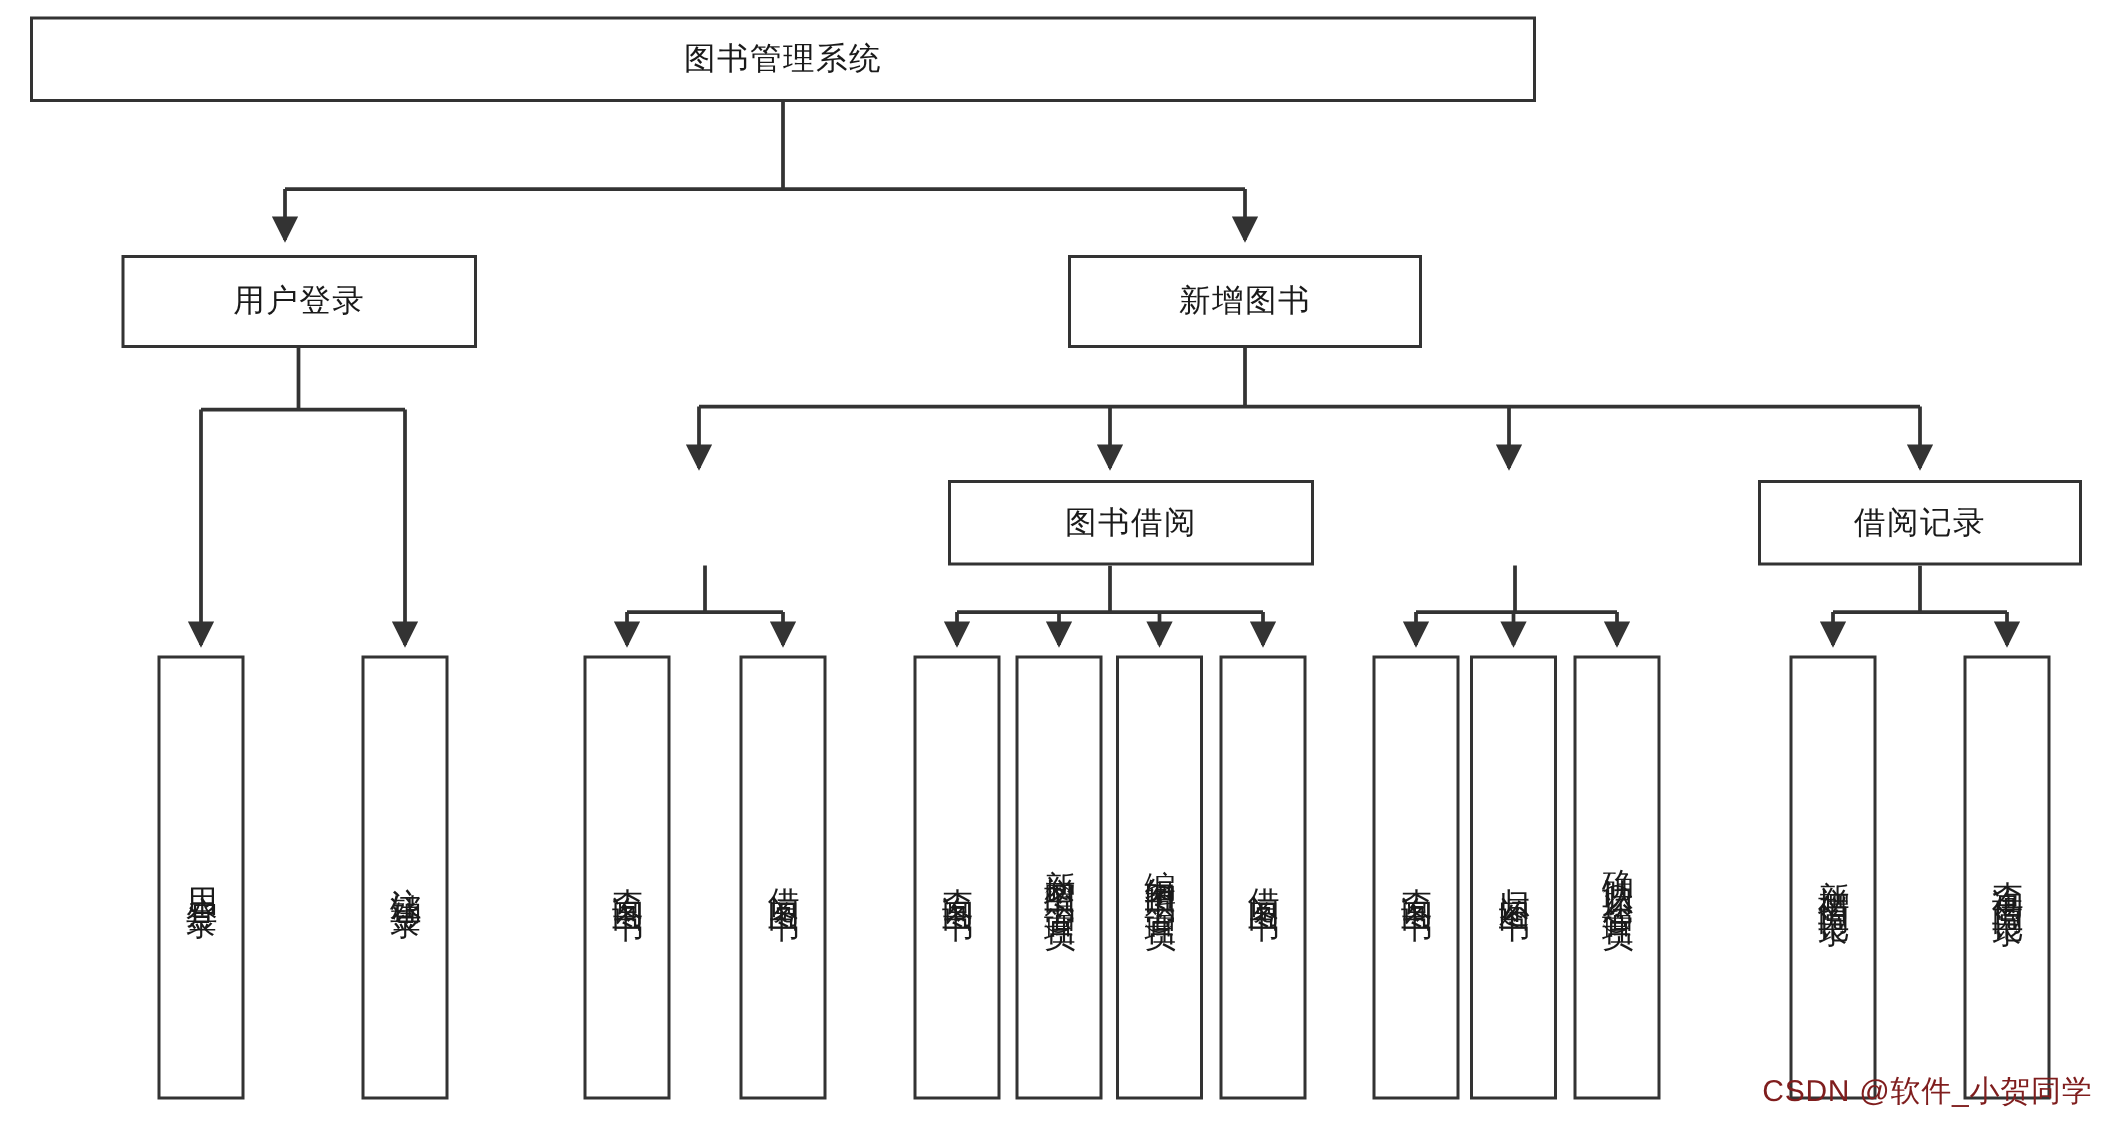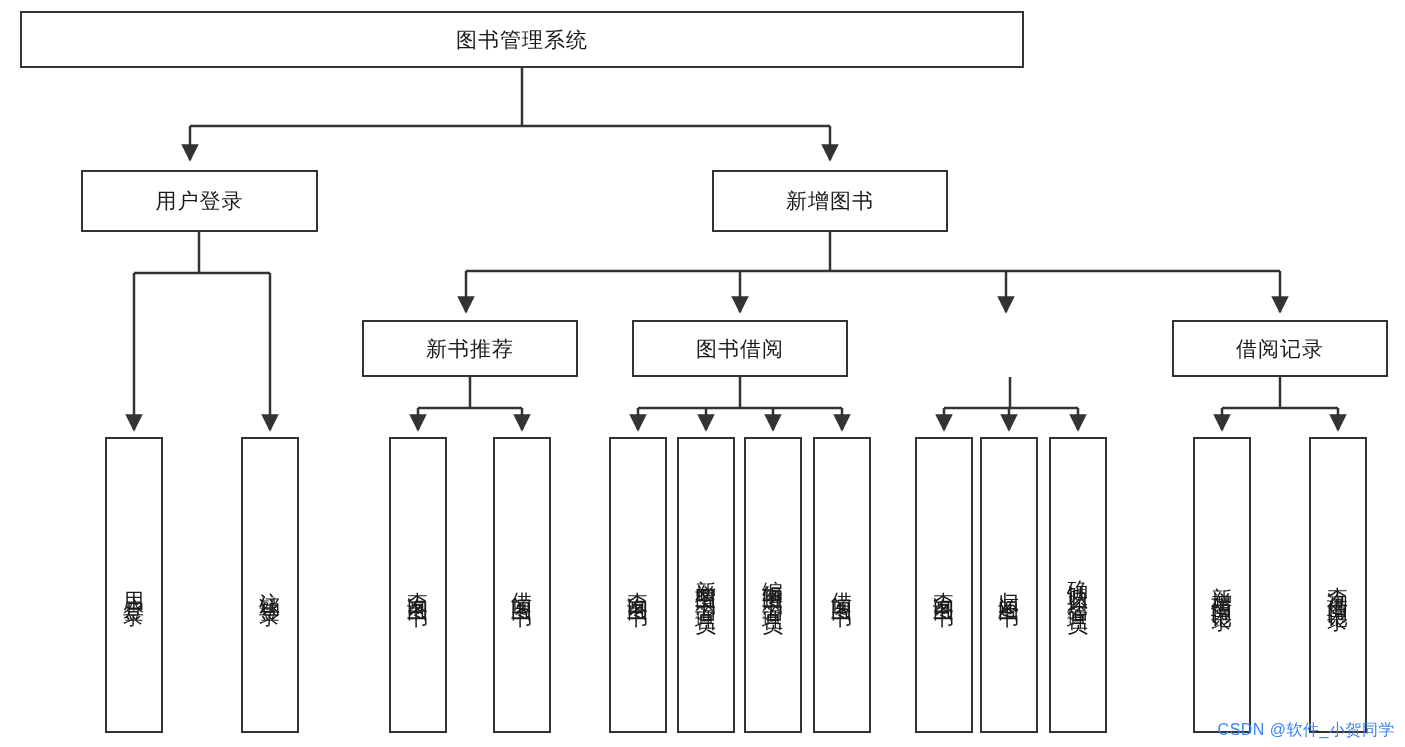--- a/index.html
+++ b/index.html
@@ -52,22 +52,22 @@
   }
   .node.v .vtext {
     writing-mode: vertical-rl;
     text-orientation: upright;
     display: block;
   }
   .watermark {
     position: absolute;
     right: 10px;
     bottom: 6px;
-    font-size: 16px;
-    color: #3b82f6;
+    font-size: 20px;
+    color: #7f1d1d;
     letter-spacing: 0.5px;
     white-space: nowrap;
     user-select: none;
   }
 </style>
 </head>
 <body>
 
 <div id="canvas">
 
@@ -125,24 +125,21 @@
     <span>图书管理系统</span>
   </div>
 
   <div class="node h" style="left:81px; top:170px; width:237px; height:62px;">
     <span>用户登录</span>
   </div>
   <div class="node h" style="left:712px; top:170px; width:236px; height:62px;">
     <span>新增图书</span>
   </div>
 
-  <div class="node h" style="left:362px; top:320px; width:216px; height:57px;">
-    <span>新书推荐</span>
-  </div>
-  <div class="node h" style="left:632px; top:320px; width:216px; height:57px;">
+  <div class="node h" style="left:632px; top:320px; width:244px; height:57px;">
     <span>图书借阅</span>
   </div>
   <div class="node h" style="left:1172px; top:320px; width:216px; height:57px;text-align:center;">
     <span>借阅记录</span>
   </div>
 
   <div class="node v" style="left:105px; top:437px; width:58px; height:296px;">
     <span class="vtext">用户登录</span>
   </div>
   <div class="node v" style="left:241px; top:437px; width:58px; height:296px;">

